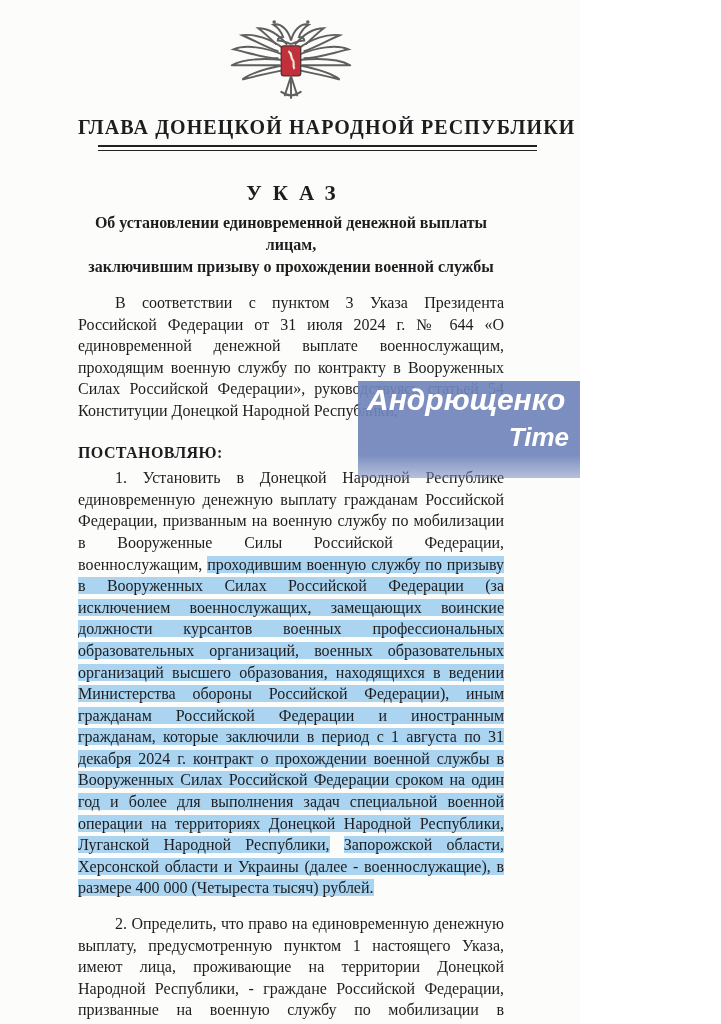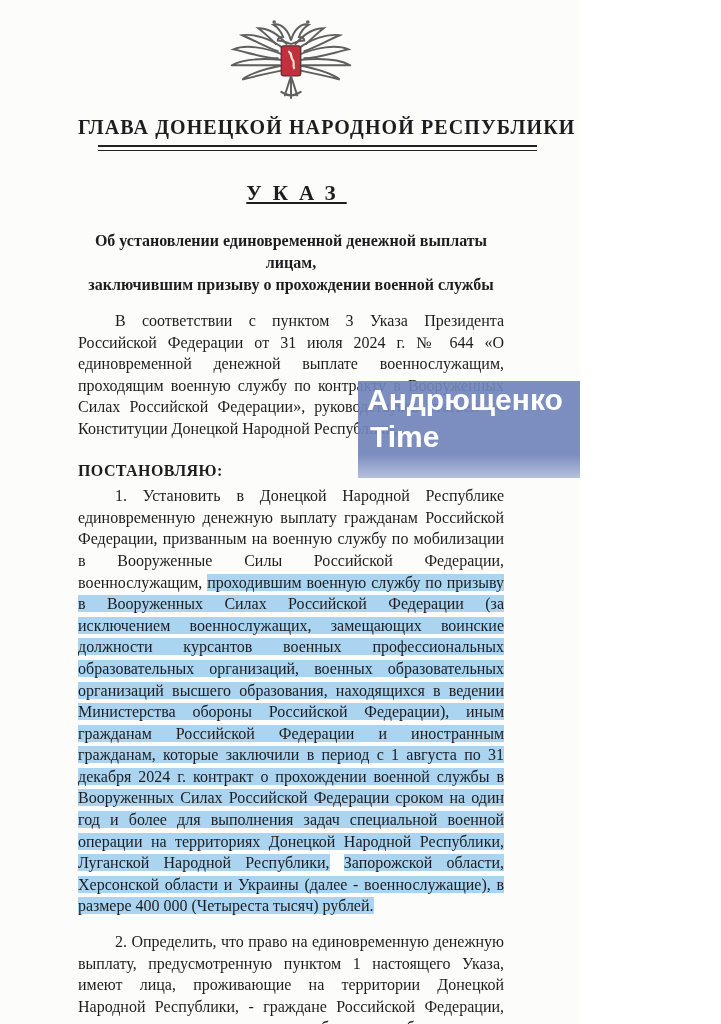--- a/index.html
+++ b/index.html
@@ -5,36 +5,36 @@
   html,body{margin:0;padding:0;background:#ffffff;}
   .page{position:relative;width:580px;height:1024px;background:#fcfcfa;overflow:hidden;
         font-family:"Liberation Serif",serif;color:#1d1d20;}
   .doc{position:absolute;top:0;left:0;right:0;padding:0 76px 0 78px;}
   .emblem-wrap{width:140px;height:92px;margin:14px auto 0;}
   .org-title{margin-top:8px;text-align:center;font-weight:700;font-size:20px;
              letter-spacing:1.1px;white-space:nowrap;line-height:26px;}
   .rule{margin-top:5px;margin-left:20px;margin-right:-33px;height:3px;
         border-top:2.5px solid #222;border-bottom:1.3px solid #222;}
   .ukaz{margin-top:30px;text-align:center;font-weight:700;font-size:21px;
-        letter-spacing:11px;padding-left:11px;text-decoration:underline;}
-  .d-title{margin-top:24px;text-align:center;font-weight:700;font-size:16px;line-height:22px;}
+        letter-spacing:11px;padding-left:11px;}
+  .d-title{margin-top:6px;text-align:center;font-weight:700;font-size:16px;line-height:22px;}
   .para{margin:0;font-size:16px;line-height:21.6px;text-align:justify;text-indent:37px;}
   .preamble{margin-top:14px;}
   .resolve{margin-top:20px;font-weight:700;text-indent:0;letter-spacing:.4px;}
   .p1{margin-top:4px;}
   .p2{margin-top:14px;}
   .hl{background:var(--hl,#aad4f0);}
   
   .wm-panel{position:absolute;left:358px;top:381px;width:232px;height:97px;z-index:5;
             background:linear-gradient(180deg,var(--panel-hi,rgba(113,133,187,.92)) 0%,
                        var(--panel-hi,rgba(113,133,187,.92)) 76%,
                        var(--panel-lo,rgba(113,133,187,.5)) 100%);
-            font-family:"Liberation Sans",sans-serif;font-weight:700;color:var(--wm-text,#fff);}
+            font-family:"Liberation Sans",sans-serif;font-weight:700;color:var(--wm-text,#fff);font-style:italic;}
   .wm-line1{font-size:30px;line-height:32px;margin:3px 0 0 9px;}
-  .wm-line2{font-size:30px;line-height:32px;margin:5px 21px 0 12px;}
+  .wm-line2{font-size:26px;line-height:32px;text-align:right;margin:5px 21px 0 12px;}
   .wm-logo{position:absolute;left:590px;top:377px;width:130px;height:104px;z-index:6;}
   .wm-logo svg{display:block;width:100%;height:100%;}
 </style>
 </head>
 <body>
 
 <div class="page">
   <div class="doc">
 
     <div class="emblem-wrap">

